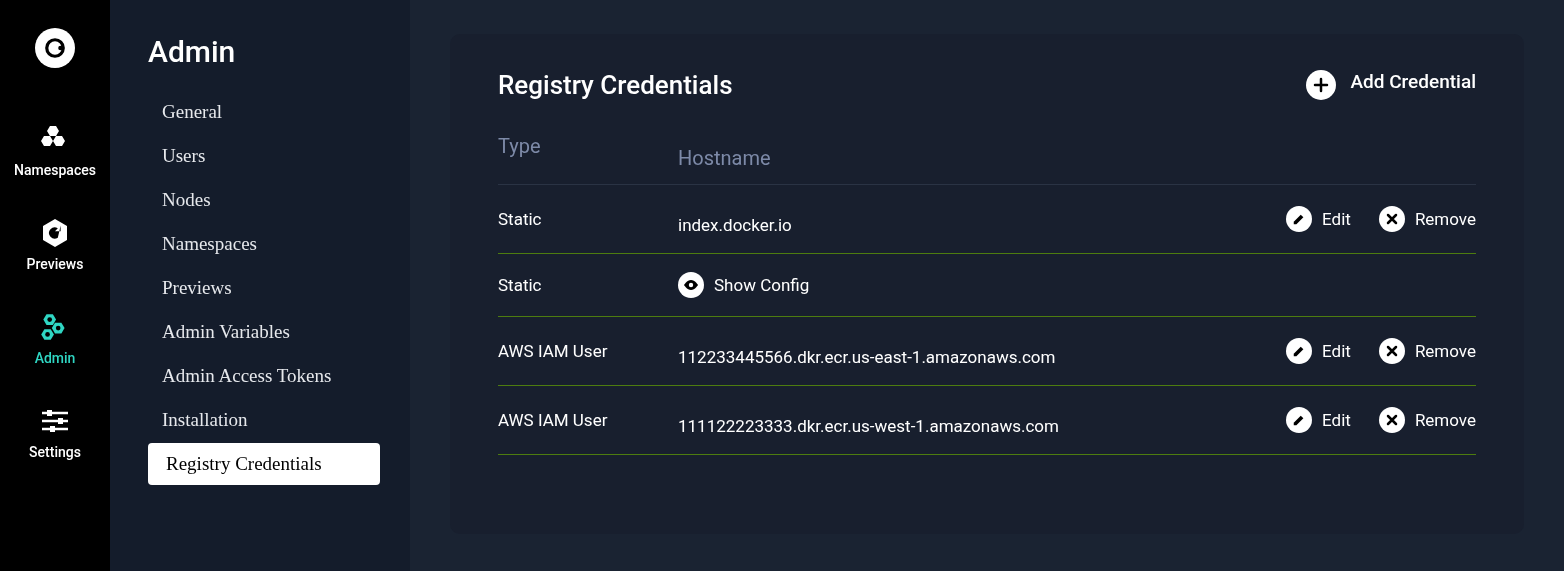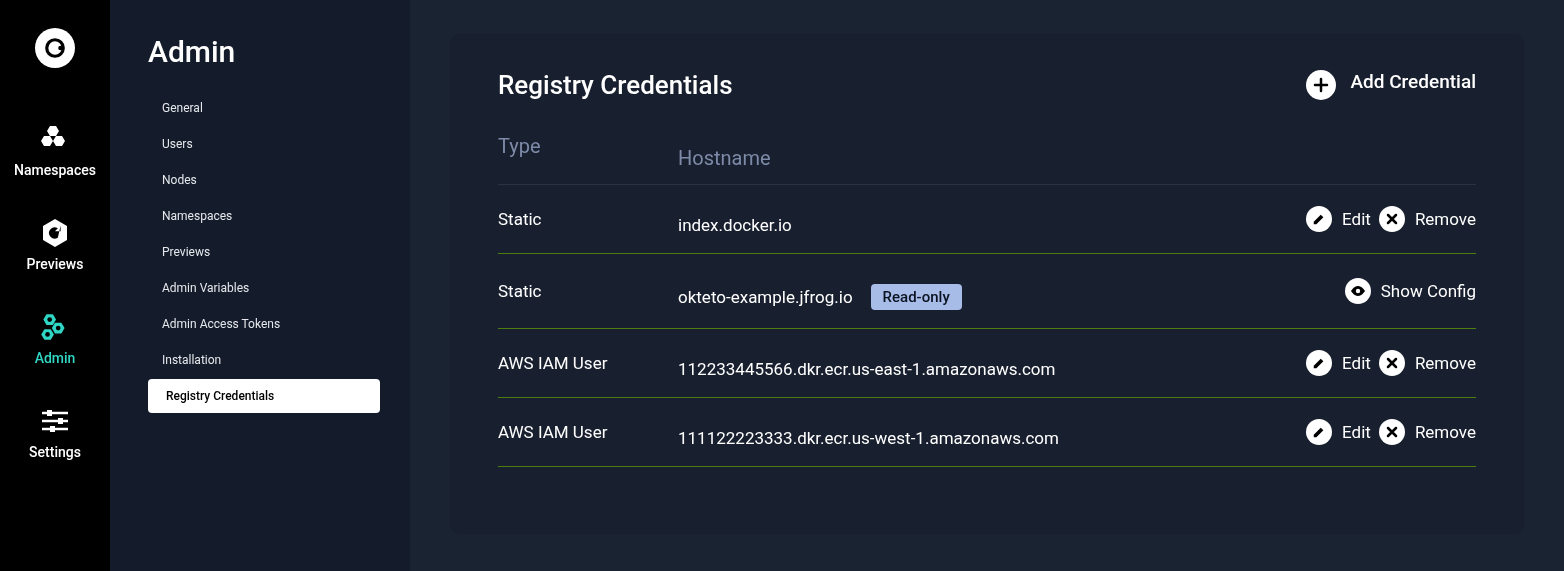--- a/index.html
+++ b/index.html
@@ -35,24 +35,25 @@
     .rail-label { font-size: 14px; font-weight: 500; }
     .sidebar {
       width: 300px;
       background: #141c2b;
       padding: 34px 0 0 0;
     }
     .sidebar-title {
       font-size: 30px; font-weight: 500; padding-left: 38px; margin-bottom: 22px;
     }
     .sidebar-item {
-      font-size: 12px; padding: 10px 20px 10px 38px; cursor: pointer;
+      font-size: 19px; padding: 10px 20px 10px 38px; cursor: pointer;
       color: #e6e8ec; font-weight: 400;
       margin: 0 14px 2px 14px;
       border-radius: 4px;
+      font-family: Liberation Serif, serif;
     }
     .sidebar-item.selected {
       background: #fff; color: #000; font-weight: 500;
       padding-left: 18px; margin-left: 38px; margin-right: 30px;
     }
     .main {
       flex: 1; padding: 34px 40px 0 40px;
       background: #1a2332;
     }
     .panel {
@@ -74,21 +75,21 @@
       width: 30px; height: 30px; border-radius: 50%;
       background: #fff; display: flex; align-items: center; justify-content: center;
     }
     .table-headers {
       display: flex; padding-bottom: 14px;
       border-bottom: 1px solid #2a3344;
       font-size: 20px; color: #7d8aa8;
     }
     .col-type { width: 180px; }
     .col-host { flex: 1; display: flex; align-items: center; gap: 18px; margin-top: 12px; }
-    .col-actions { display: flex; gap: 8px; justify-content: flex-start; }
+    .col-actions { display: flex; gap: 28px; justify-content: flex-start; }
     .row {
       display: flex; align-items: center; padding: 18px 0;
       border-bottom: 1px solid #4d7c0f;
       font-size: 17px;
     }
     .badge {
       background: #a8bce8; color: #0b1220;
       padding: 4px 12px; border-radius: 4px; font-size: 15px;
       font-weight: 500;
     }
@@ -222,24 +223,20 @@
                 <path d="M2 2 L10 10 M10 2 L2 10" stroke="#000" stroke-width="2.5" stroke-linecap="round"></path>
               </svg>
           </span>
           <span>Remove</span>
         </div>
       </div>
     </div>
 
     <div class="row">
       <div class="col-type">Static</div>
-      <div class="col-host">
-        <span>okteto-example.jfrog.io</span>
-        <span class="badge">Read-only</span>
-      </div>
       <div class="col-actions">
         <div class="action">
           <span class="icon-circle">
             <svg width="16" height="12" viewBox="0 0 16 12">
                 <path d="M8 1 C4 1 1 6 1 6 S4 11 8 11 S15 6 15 6 S12 1 8 1 Z" fill="#000"></path>
                 <circle cx="8" cy="6" r="2.2" fill="#fff"></circle>
               </svg>
           </span>
           <span>Show Config</span>
         </div>

